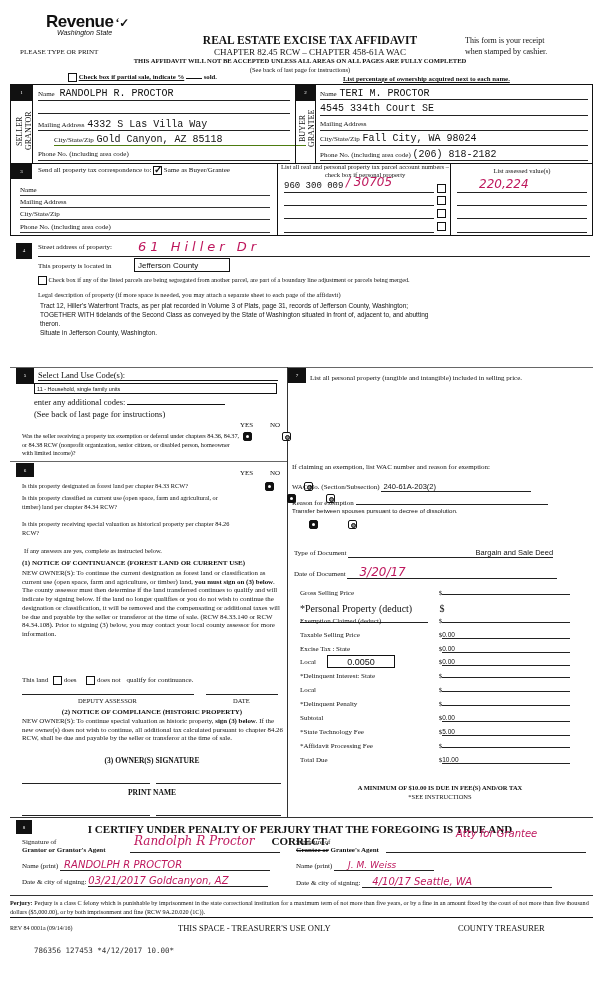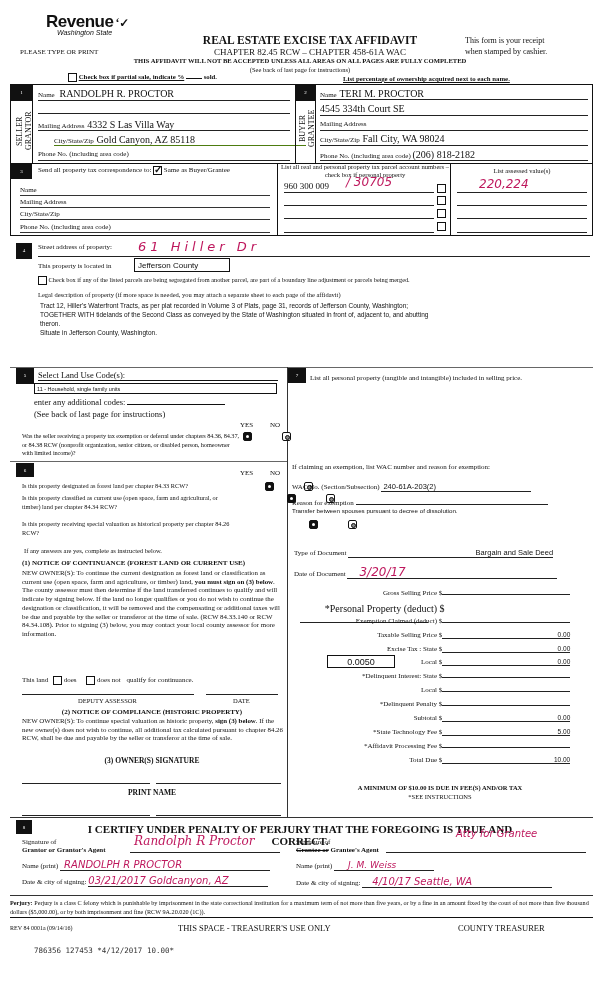--- a/index.html
+++ b/index.html
@@ -10,25 +10,25 @@
 .hand{font-family:"DejaVu Sans",sans-serif;font-style:italic;color:#be185d}
 .line{border-bottom:1px solid #222}
 .box{border:1px solid #111}
 .badge{background:#111;color:#fff;font-size:5px;text-align:center;line-height:16px}
 .chk{display:inline-block;width:9px;height:9px;border:1px solid #111;vertical-align:middle;background:#fff}
 .rad{display:inline-block;width:9px;height:9px;border:1.5px solid #111;border-radius:2px;background:#fff;position:relative}
 .rad.on::after{content:"";position:absolute;left:1.5px;top:1.5px;width:3px;height:3px;border-radius:50%;border:1px solid #111;background:#888}
 .rad.yes::after{content:"";position:absolute;left:2px;top:2px;width:3px;height:3px;border-radius:50%;background:#fff}
 .rad.yes{background:#111}
 .vert{writing-mode:vertical-rl;transform:rotate(180deg);font-size:8px;text-align:center;line-height:9px}
-.r{text-align:right}
+.r{}
 .c{text-align:center}
 .b{font-weight:bold}
 .u{text-decoration:underline}
-.typed{font-family:Liberation Serif, serif;font-size:10px}
+.typed{font-family:Liberation Mono, monospace;font-size:10px}
 </style>
 </head>
 <body>
 
 
 
 
 <div class="abs" style="left:18px;top:12px;margin-left:28px;">
   <span class="sans b" style="font-size:17px;letter-spacing:-0.5px;">Revenue</span>
   <span style="font-size:12px;font-weight:bold;">‘✓</span>

